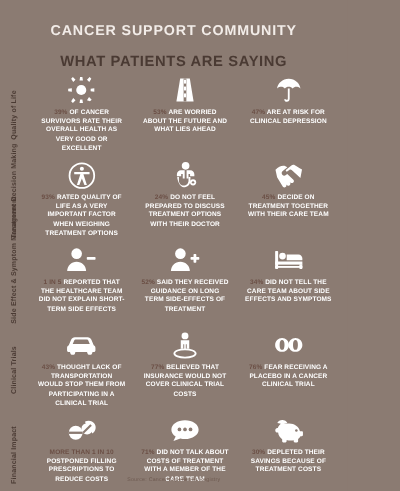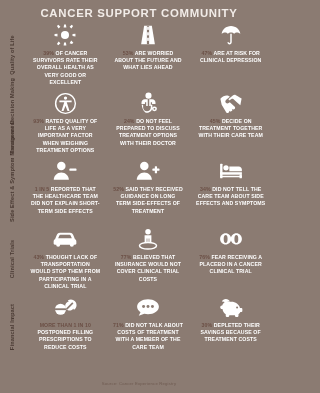--- a/index.html
+++ b/index.html
@@ -27,21 +27,21 @@
   .header {
     padding-top: 7px;
     text-align: center;
   }
   .title-main {
     font-size: 11.4px;
     letter-spacing: 0.7px;
     font-weight: bold;
     color: #f2ece8;
     line-height: 12px;
-    margin: 0;
+    margin: 12px;
   }
   .title-sub {
     font-size: 11.8px;
     letter-spacing: 0.5px;
     font-weight: bold;
     color: #4a3a33;
     line-height: 13px;
     margin: 1px 0 0 0;
   }
 
@@ -123,20 +123,21 @@
     letter-spacing: 0.2px;
   }
 </style>
 </head>
 <body>
 
 <div id="poster">
 
   <div class="header">
     <div class="title-main">CANCER SUPPORT COMMUNITY</div>
+    <div class="title-sub">WHAT PATIENTS ARE SAYING</div>
   </div>
 
   <div class="rows" id="rows-container">
       <div class="row">
         <div class="cat-label">
           <span>Quality of Life</span>
         </div>
         <div class="cells">
           <div class="cell">
             <div class="icon-wrap">

